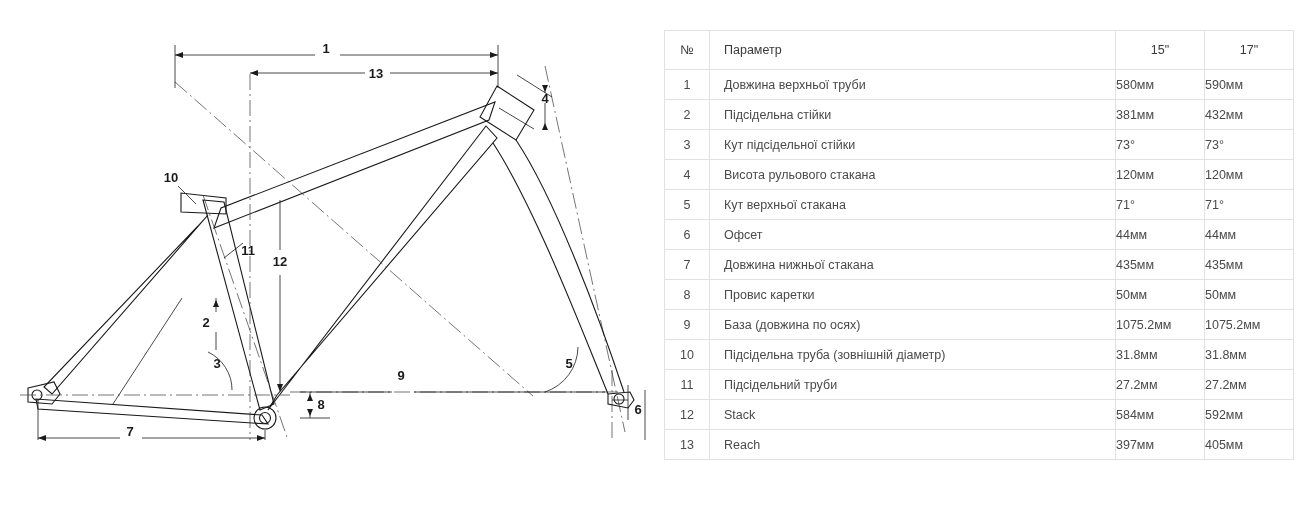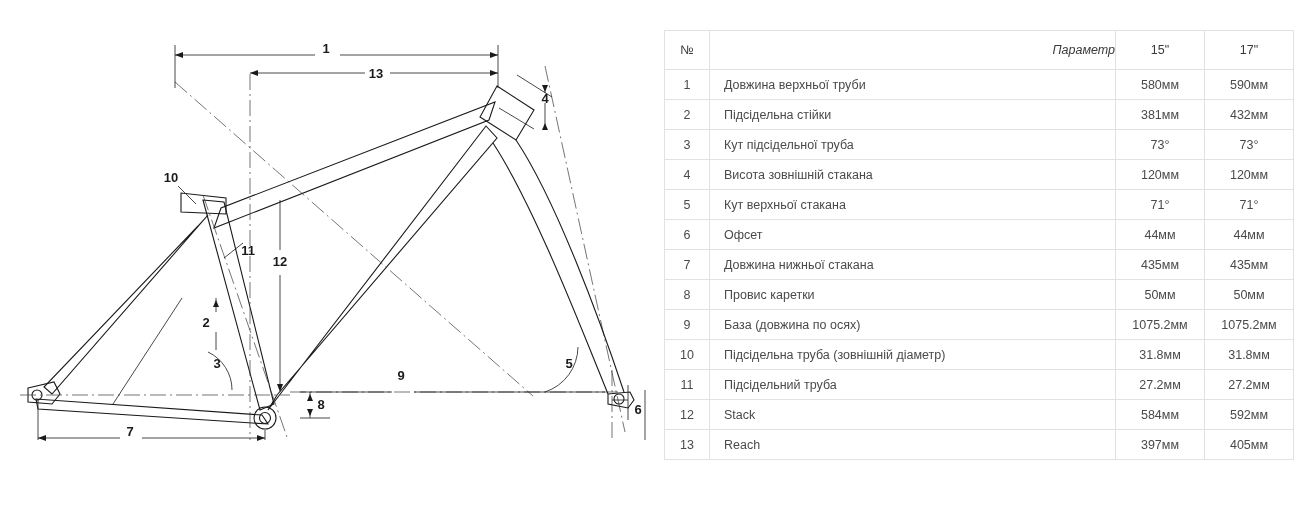--- a/index.html
+++ b/index.html
@@ -63,24 +63,24 @@
   .col-num {
     width: 44px;
     text-align: center;
   }
   .col-param {
     text-align: left;
     padding-left: 14px !important;
   }
   .col-size {
     width: 88px;
-    text-align: center;
+    text-align: left;
   }
   .th-num { text-align: center; }
-  .th-param { text-align: right; padding-left: 14px !important; font-style: italic; }
+  .th-param { text-align: left; padding-left: 14px !important; }
   .th-size { text-align: center; }
 </style>
 </head>
 <body>
 
 <div id="page">
 
   <div id="diagram-panel">
     <svg id="diagram-svg" width="660" height="511" viewBox="0 0 660 511">
 
@@ -222,27 +222,27 @@
           <td class="col-size">590мм</td>
         </tr>
         <tr>
           <td class="col-num">2</td>
           <td class="col-param">Підсідельна стійки</td>
           <td class="col-size">381мм</td>
           <td class="col-size">432мм</td>
         </tr>
         <tr>
           <td class="col-num">3</td>
-          <td class="col-param">Кут підсідельної труба</td>
+          <td class="col-param">Кут підсідельної стійки</td>
           <td class="col-size">73°</td>
           <td class="col-size">73°</td>
         </tr>
         <tr>
           <td class="col-num">4</td>
-          <td class="col-param">Висота зовнішній стакана</td>
+          <td class="col-param">Висота рульового стакана</td>
           <td class="col-size">120мм</td>
           <td class="col-size">120мм</td>
         </tr>
         <tr>
           <td class="col-num">5</td>
           <td class="col-param">Кут верхньої стакана</td>
           <td class="col-size">71°</td>
           <td class="col-size">71°</td>
         </tr>
         <tr>
@@ -270,21 +270,21 @@
           <td class="col-size">1075.2мм</td>
         </tr>
         <tr>
           <td class="col-num">10</td>
           <td class="col-param">Підсідельна труба (зовнішній діаметр)</td>
           <td class="col-size">31.8мм</td>
           <td class="col-size">31.8мм</td>
         </tr>
         <tr>
           <td class="col-num">11</td>
-          <td class="col-param">Підсідельний труба</td>
+          <td class="col-param">Підсідельний труби</td>
           <td class="col-size">27.2мм</td>
           <td class="col-size">27.2мм</td>
         </tr>
         <tr>
           <td class="col-num">12</td>
           <td class="col-param">Stack</td>
           <td class="col-size">584мм</td>
           <td class="col-size">592мм</td>
         </tr>
         <tr>

